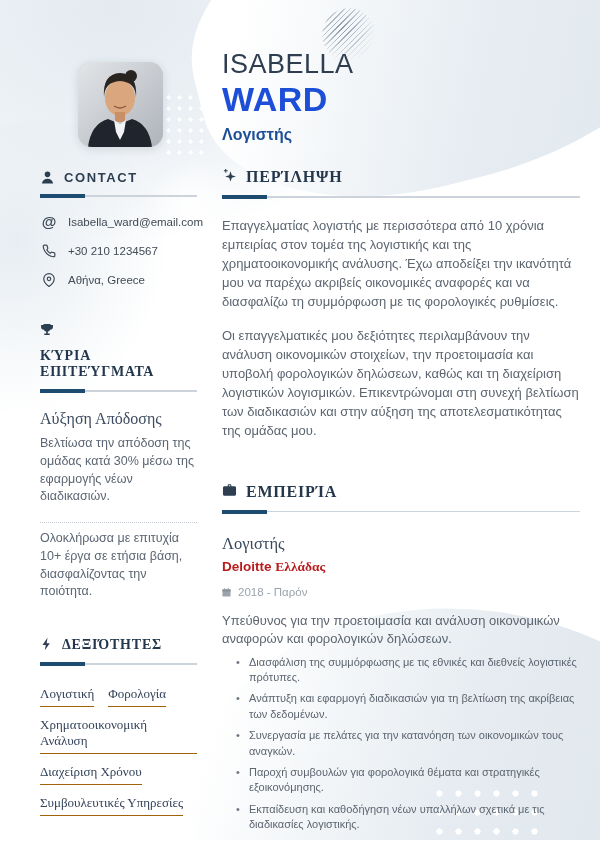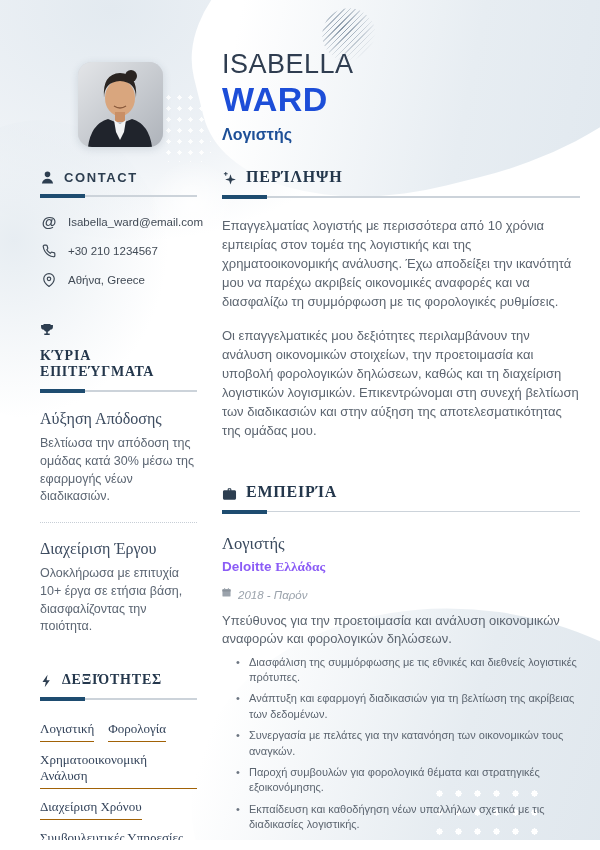--- a/index.html
+++ b/index.html
@@ -38,21 +38,21 @@
   .name-block{position:absolute;left:222px;top:50px;}
   .first-name{font-size:27px;font-weight:500;letter-spacing:.5px;color:#2f3d50;line-height:1.1;}
   .last-name{font-size:34px;font-weight:800;letter-spacing:.5px;color:#1d4ed8;line-height:1.15;}
   .job-title{font-size:16px;font-weight:700;color:#1d4f97;margin-top:7px;}
 
   
   .left-col{position:absolute;left:40px;top:170px;width:157px;}
   .right-col{position:absolute;left:222px;top:168px;width:358px;}
 
   
-  .sec-head{display:flex;align-items:flex-end;gap:9px;}
+  .sec-head{display:flex;align-items:flex-start;gap:9px;}
   .sec-head .hicon{flex:0 0 auto;display:flex;}
   .sec-title-sans{font-size:13px;font-weight:700;letter-spacing:1.6px;color:#2d3e50;}
   .sec-title-serif{font-family:"Liberation Serif",serif;font-size:16px;font-weight:700;
      letter-spacing:.8px;color:#24374c;}
   .sec-title-serif.small{font-size:14px;}
   .rule{position:relative;height:4px;margin-top:9px;}
   .rule::before{content:"";position:absolute;left:0;right:0;top:1px;height:1.5px;background:#ccd3da;}
   .rule::after{content:"";position:absolute;left:0;top:0;width:45px;height:4px;background:#1e4c70;}
 
   
@@ -79,23 +79,23 @@
 
   
   .summary p{font-size:13px;line-height:1.46;color:#5c6570;margin:0;}
   .summary p.first{margin-top:18px;}
   .summary p.second{margin-top:15px;}
 
   
   .experience{margin-top:42px;}
   .j-title{font-family:"Liberation Serif",serif;font-size:16.5px;font-weight:400;
      color:#3a4a5e;margin:20px 0 0 0;}
-  .j-company{margin-top:5px;font-size:13.5px;font-weight:700;color:#8b5cf6;}
+  .j-company{margin-top:5px;font-size:13.5px;font-weight:700;color:#b91c1c;}
   .j-company .co-greek{font-family:"Liberation Serif",serif;}
-  .j-meta{display:flex;align-items:flex-end;gap:7px;margin-top:8px;font-style:italic;}
+  .j-meta{display:flex;align-items:center;gap:7px;margin-top:8px;}
   .j-period{font-size:11.5px;color:#9ba3ac;}
   .j-desc{font-size:13px;line-height:1.42;color:#5c6570;margin:11px 0 0 0;}
   .j-bullets{margin:5px 0 0 0;padding:0 0 0 14px;list-style:none;}
   .j-bullets li{position:relative;font-size:11px;line-height:1.4;color:#5c6570;
      padding-left:13px;margin-top:6px;}
   .j-bullets li::before{content:"•";position:absolute;left:0;top:0;color:#6b7480;}
 </style>
 </head>
 <body>
 
@@ -187,21 +187,20 @@
       <div class="ach-items">
 
           <article class="ach-item">
 
             <h3 class="ach-title">Αύξηση Απόδοσης</h3>
             <p class="ach-text">Βελτίωσα την απόδοση της ομάδας κατά 30% μέσω της εφαρμογής νέων διαδικασιών.</p>
           </article>
 
           <article class="ach-item">
             <hr class="sep">
-            <h3 class="ach-title">Διαχείριση Έργου</h3>
             <p class="ach-text">Ολοκλήρωσα με επιτυχία 10+ έργα σε ετήσια βάση, διασφαλίζοντας την ποιότητα.</p>
           </article>
 
       </div>
     </section>
 
     <section class="skills">
       <div class="sec-head">
         <span class="hicon">
           <svg width="13" height="14" viewBox="0 0 14 16">

